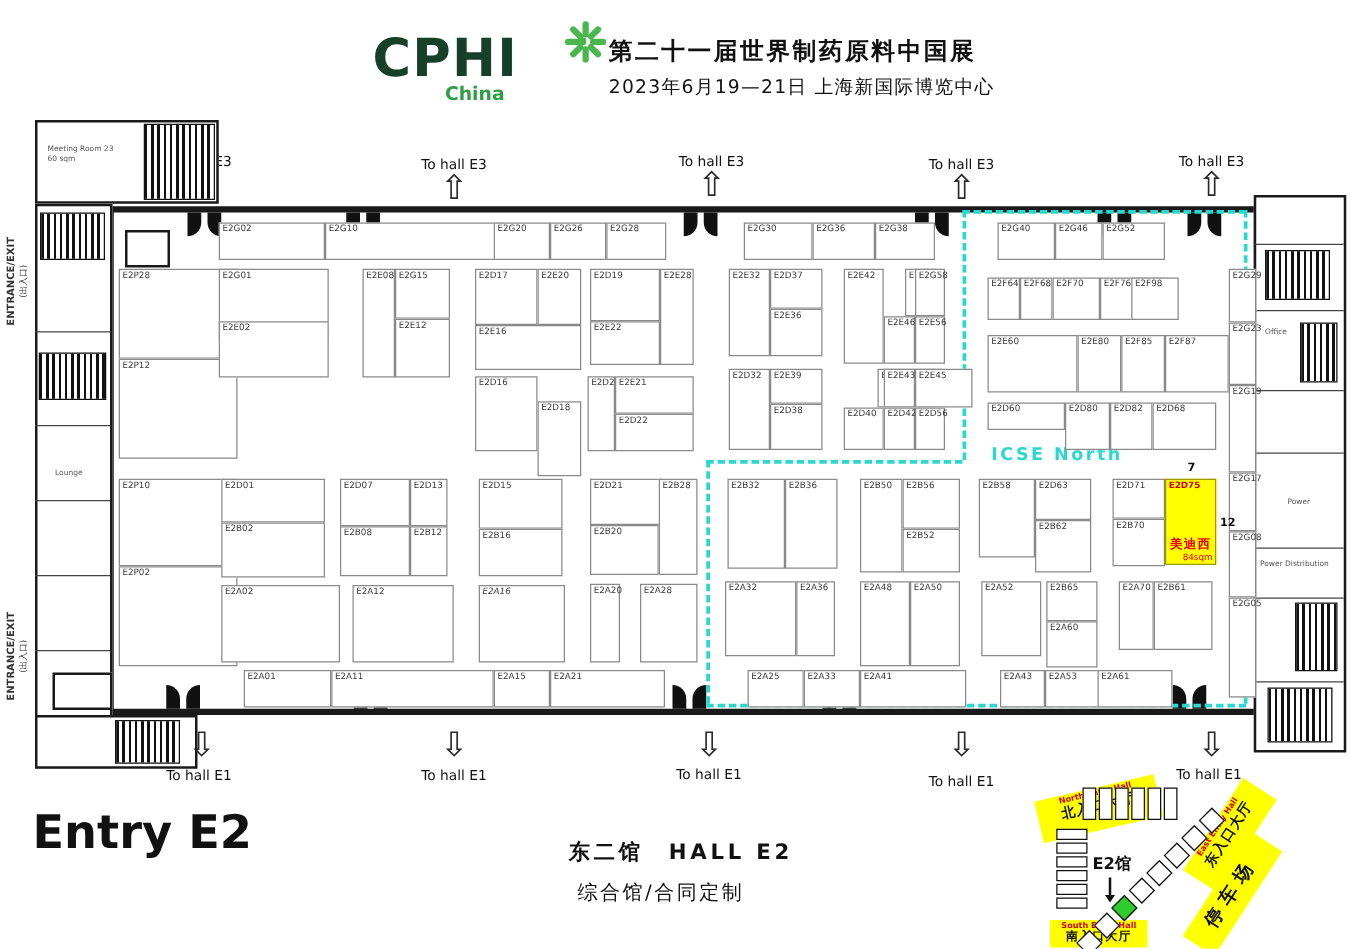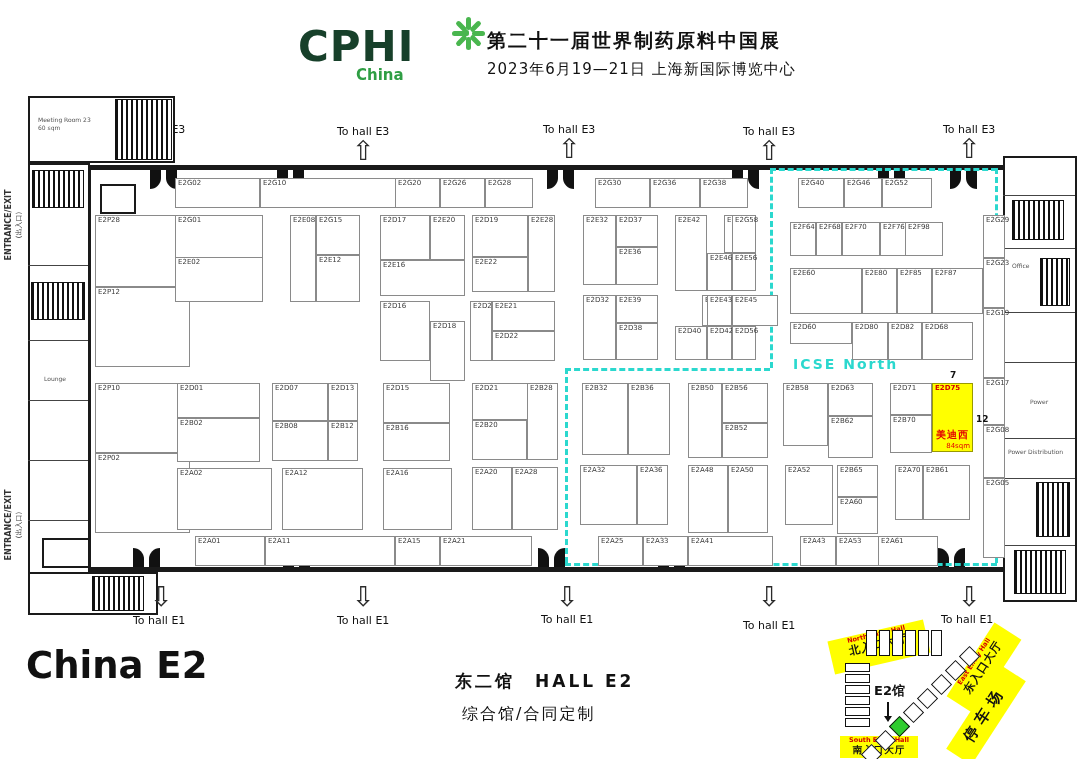--- a/index.html
+++ b/index.html
@@ -414,24 +414,24 @@
     </div>
     <div class="booth" style="left: 890px; top: 415px; width: 42px; height: 38px;">
       <span class="bid">E2B70</span>
     </div>
     <div class="booth" style="left: 177px; top: 468px; width: 95px; height: 62px;">
       <span class="bid">E2A02</span>
     </div>
     <div class="booth" style="left: 282px; top: 468px; width: 81px; height: 62px;">
       <span class="bid">E2A12</span>
     </div>
-    <div class="booth" style="left: 383px; top: 468px; width: 69px; height: 62px;">
+    <div class="booth" style="left: 383px; top: 468px; width: 69px; height: 62px; font-style: italic;">
       <span class="bid">E2A16</span>
     </div>
-    <div class="booth" style="left: 472px; top: 467px; width: 40px; height: 63px; text-align: right;">
+    <div class="booth" style="left: 472px; top: 467px; width: 24px; height: 63px; text-align: right;">
       <span class="bid">E2A20</span>
     </div>
     <div class="booth" style="left: 512px; top: 467px; width: 46px; height: 63px;">
       <span class="bid">E2A28</span>
     </div>
     <div class="booth" style="left: 580px; top: 465px; width: 57px; height: 60px;">
       <span class="bid">E2A32</span>
     </div>
     <div class="booth" style="left: 637px; top: 465px; width: 31px; height: 60px;">
       <span class="bid">E2A36</span>
@@ -519,21 +519,21 @@
 <div class="arr" style="left:352px;top:583px">⇩</div>
 <div class="arr" style="left:556px;top:583px">⇩</div>
 <div class="arr" style="left:758px;top:583px">⇩</div>
 <div class="arr" style="left:958px;top:583px">⇩</div>
 <div class="hall-lbl" style="left:133px;top:614px">To hall E1</div>
 <div class="hall-lbl" style="left:337px;top:614px">To hall E1</div>
 <div class="hall-lbl" style="left:541px;top:613px">To hall E1</div>
 <div class="hall-lbl" style="left:743px;top:619px">To hall E1</div>
 <div class="hall-lbl" style="left:941px;top:613px">To hall E1</div>
 
-<div class="hall-title">China E2</div>
+<div class="hall-title">Entry E2</div>
 <div class="cap1">东二馆　HALL E2</div>
 <div class="cap2">综合馆/合同定制</div>
 
 <div id="minimap">
   <div class="mm-yel" style="left:2px;top:12px;width:98px;height:34px;transform:rotate(-13deg)">
     <div class="mm-en">North Entry Hall</div>
     <div class="mm-cn">北入口大厅</div>
   </div>
   <div class="mm-yel" style="left:112px;top:34px;width:88px;height:32px;transform:rotate(-57deg)">
     <div class="mm-en">East Entry Hall</div>

